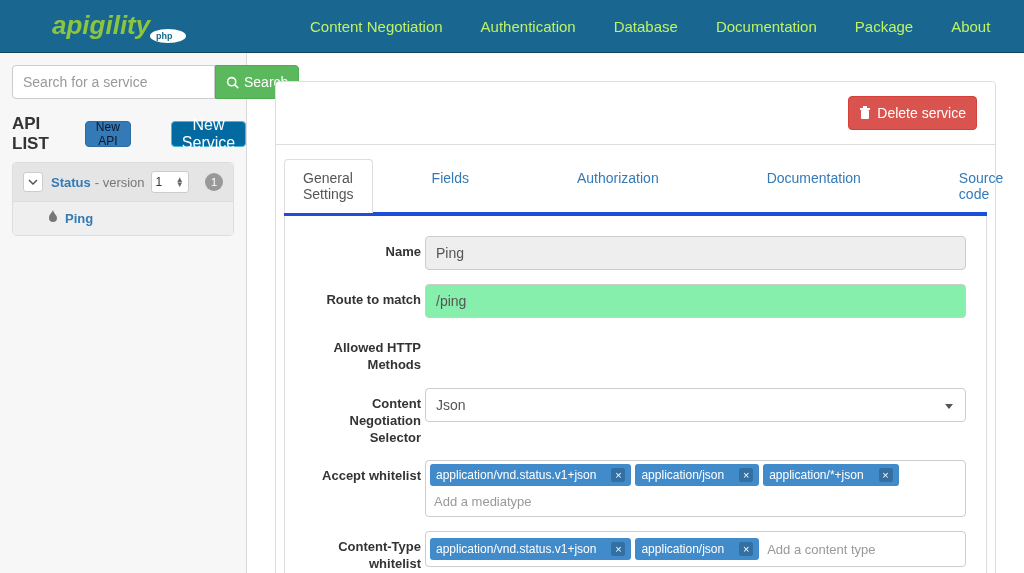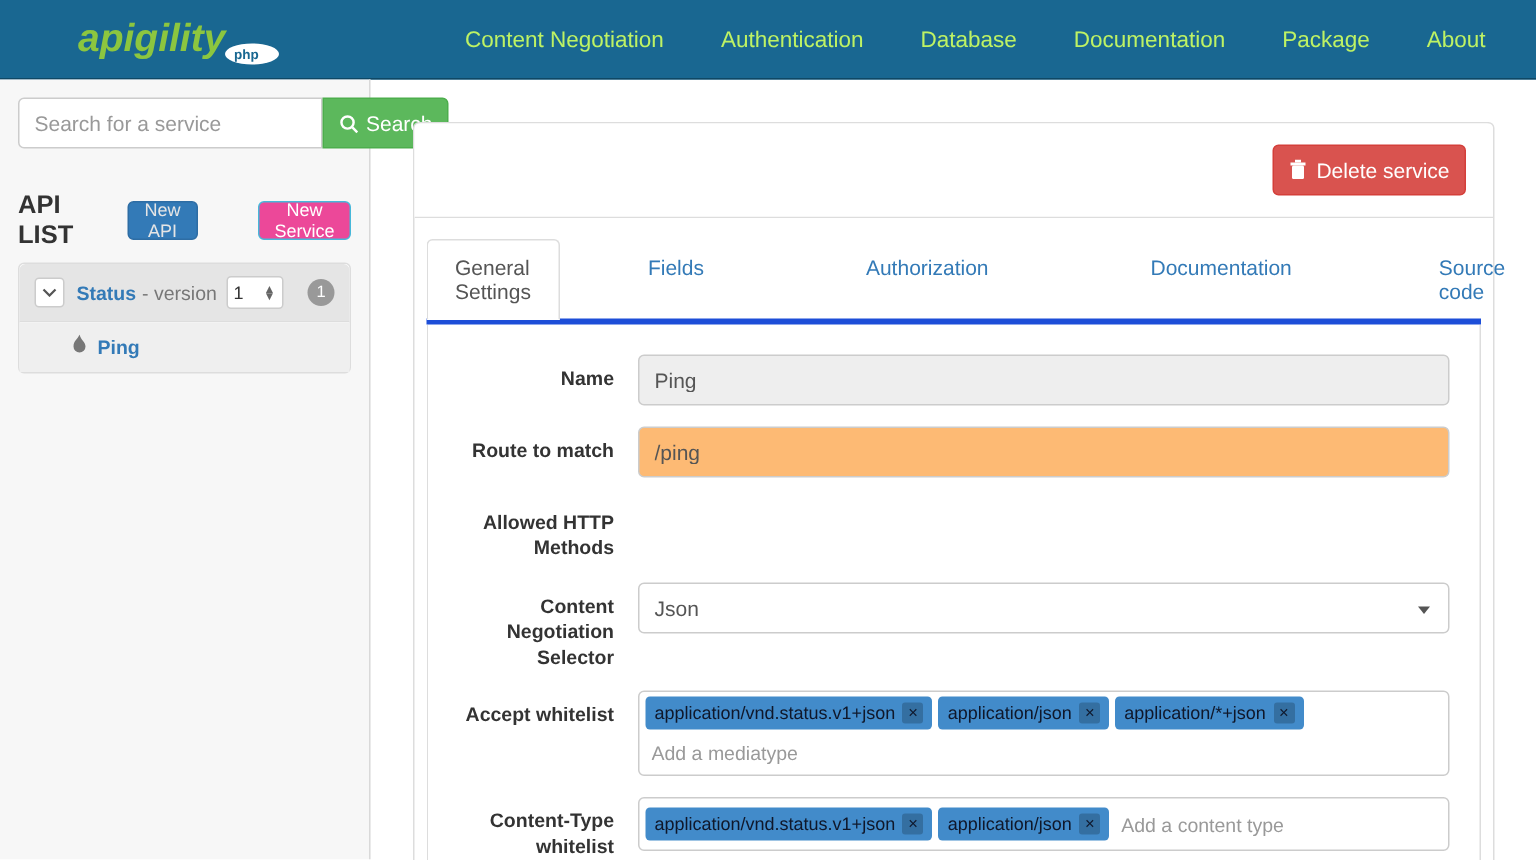--- a/index.html
+++ b/index.html
@@ -4,30 +4,30 @@
 <style>
   * { box-sizing: border-box; margin: 0; padding: 0; }
   body { font-family: "Helvetica Neue", Helvetica, Arial, sans-serif; font-size: 14px; color: #333; background: #fff; width: 1024px; height: 573px; overflow: hidden; }
   .navbar { background: #196791; height: 53px; display: flex; align-items: center; padding: 0 18px; border-bottom: 1px solid #0f4865; }
   .logo { display: flex; align-items: center; margin-left: 34px; }
   .logo svg { display: block; }
   .nav-links { display: flex; margin-left: 108px; gap: 38px; }
   .nav-links a { color: #bef264; text-decoration: none; font-size: 15px; }
   .layout { display: flex; height: calc(100% - 53px); }
   .sidebar { width: 247px; background: #f7f7f7; border-right: 1px solid #d9d9d9; padding: 12px; }
-  .search-row { display: flex; margin-bottom: 28px; }
+  .search-row { display: flex; margin-bottom: 15px; }
   .search-inp { flex: 1; height: 34px; border: 1px solid #ccc; border-radius: 4px 0 0 4px; padding: 0 10px; font-size: 14px; color: #555; }
   .search-inp::placeholder { color: #999; }
   .btn { display: inline-flex; align-items: center; justify-content: center; border: 1px solid transparent; border-radius: 4px; font-size: 13px; cursor: pointer; padding: 0 10px; height: 30px; font-family: inherit; }
   .btn-search { background: #5cb85c; border-color: #4cae4c; color: #fff; border-radius: 0 4px 4px 0; height: 34px; font-size: 14px; }
   .btn-search svg { margin-right: 5px; }
   .apilist-head { display: flex; align-items: center; margin-bottom: 8px; gap: 36px; }
   .apilist-head h3 { font-size: 17px; font-weight: bold; color: #333; flex: 1; }
-  .btn-primary { background: #337ab7; border-color: #2e6da4; color: #e5e5e5; font-size: 12px; height: 26px; }
-  .btn-info { background: #ec4899; border-color: #46b8da; color: #fff; font-size: 12px; height: 26px; margin-left: 4px; }
+  .btn-primary { background: #337ab7; border-color: #2e6da4; color: #0f172a; font-size: 12px; height: 26px; }
+  .btn-info { background: #0369a1; border-color: #46b8da; color: #fff; font-size: 16px; height: 26px; margin-left: 4px; }
   .panel { border: 1px solid #ddd; border-radius: 4px; background: #fff; }
   .panel-hd { background: #e5e5e5; border-bottom: 1px solid #ddd; border-radius: 4px 4px 0 0; padding: 8px 10px; display: flex; align-items: center; font-size: 13px; }
   .caret-box { width: 20px; height: 20px; border: 1px solid #ccc; border-radius: 3px; background: #fff; display: flex; align-items: center; justify-content: center; margin-right: 8px; cursor: pointer; }
   .panel-hd .apiname { color: #337ab7; font-weight: bold; }
   .panel-hd .ver { color: #777; margin-left: 4px; }
   .stepper { margin-left: 6px; width: 38px; height: 22px; border: 1px solid #ccc; border-radius: 3px; display: flex; align-items: center; font-size: 12px; background: #fff; justify-content: space-between; padding: 0 4px; }
   .stepper .arrows { display: flex; flex-direction: column; line-height: 5px; font-size: 8px; color: #666; }
   .count-badge { margin-left: auto; background: #999; color: #fff; width: 18px; height: 18px; border-radius: 50%; font-size: 11px; display: flex; align-items: center; justify-content: center; }
   .panel-item { padding: 8px 10px 8px 34px; font-size: 13px; display: flex; align-items: center; gap: 6px; background: #efefef; }
   .panel-item a { color: #337ab7; font-weight: bold; text-decoration: none; }
@@ -40,32 +40,32 @@
   .btn-danger { background: #d9534f; border-color: #d43f3a; color: #fff; height: 34px; font-size: 14px; margin-left: auto; }
   .btn-danger svg { margin-right: 6px; }
 
   .tabs-wrap { padding: 14px 8px 18px; }
   .tabrow { display: flex; border-bottom: 4px solid #1d4ed8; }
   .tab { padding: 10px 18px; font-size: 14px; color: #337ab7; cursor: pointer; background: transparent; border: 1px solid transparent; border-bottom: none; }
   .tab.active { color: #555; border: 1px solid #ddd; border-bottom: 1px solid #fff; border-radius: 4px 4px 0 0; margin-bottom: -1px; background: #fff; }
   .tab-content { border: 1px solid #ddd; border-top: none; border-radius: 0 0 4px 4px; padding: 20px; }
 
   .frow { display: flex; margin-bottom: 14px; }
-  .flabel { width: 120px; text-align: right; padding-right: 16px; font-size: 13px; font-weight: bold; color: #333; padding-top: 8px; line-height: 1.3; }
+  .flabel { width: 120px; text-align: right; padding-right: 4px; font-size: 13px; font-weight: bold; color: #333; padding-top: 8px; line-height: 1.3; }
   .fctrl { flex: 1; }
-  .form-input { width: 100%; height: 34px; border: 1px solid #ccc; border-radius: 4px; padding: 0 10px; font-size: 14px; color: #555; background: #fdba74; }
+  .form-input { width: 100%; height: 34px; border: 1px solid #ccc; border-radius: 4px; padding: 0 10px; font-size: 14px; color: #555; background: #86efac; }
   .form-input[readonly] { background: #eee; }
   .form-select { width: 100%; height: 34px; border: 1px solid #ccc; border-radius: 4px; padding: 0 10px; font-size: 14px; color: #555; background: #fff; text-align: left; display:flex; align-items:center; position:relative; }
   .form-select::after { content: ""; position: absolute; right: 12px; top: 15px; border-left: 4px solid transparent; border-right: 4px solid transparent; border-top: 5px solid #555; }
   .chk-row { display: flex; gap: 16px; padding-top: 8px; flex-wrap: wrap; }
   .chk { display: flex; align-items: center; gap: 4px; font-size: 12px; font-weight: bold; }
   .chk input { accent-color: #f0ad4e; width: 14px; height: 14px; }
 
   .tags-input { width: 100%; min-height: 36px; border: 1px solid #ccc; border-radius: 4px; padding: 3px 4px; display: flex; flex-wrap: wrap; align-items: center; gap: 4px; background: #fff; }
-  .tag { background: #428bca; color: #0f172a; font-size: 12px; padding: 4px 6px; border-radius: 3px; display: flex; align-items: center; gap: 5px; }
+  .tag { background: #428bca; color: #ffffff; font-size: 12px; padding: 4px 6px; border-radius: 3px; display: flex; align-items: center; gap: 15px; }
   .tag .x { background: rgba(0,0,0,0.2); width: 14px; height: 14px; border-radius: 2px; display: flex; align-items: center; justify-content: center; font-size: 11px; line-height: 1; cursor: pointer; }
   .tags-input input { border: none; outline: none; font-size: 13px; flex: 1; min-width: 120px; padding: 4px; color: #a21caf; }
   .tags-input input::placeholder { color: #999; }
 </style>
 </head>
 <body>
 
 <div class="navbar">
   <div class="logo">
     <svg width="150" height="36" viewBox="0 0 150 36">

